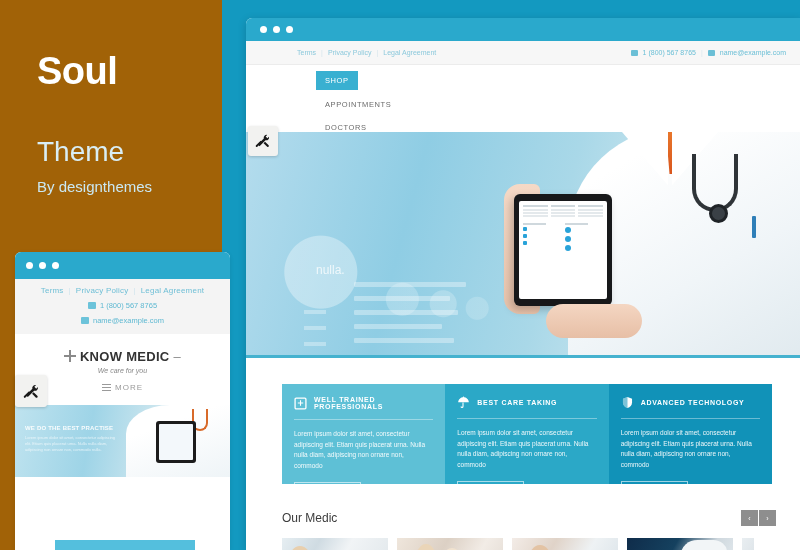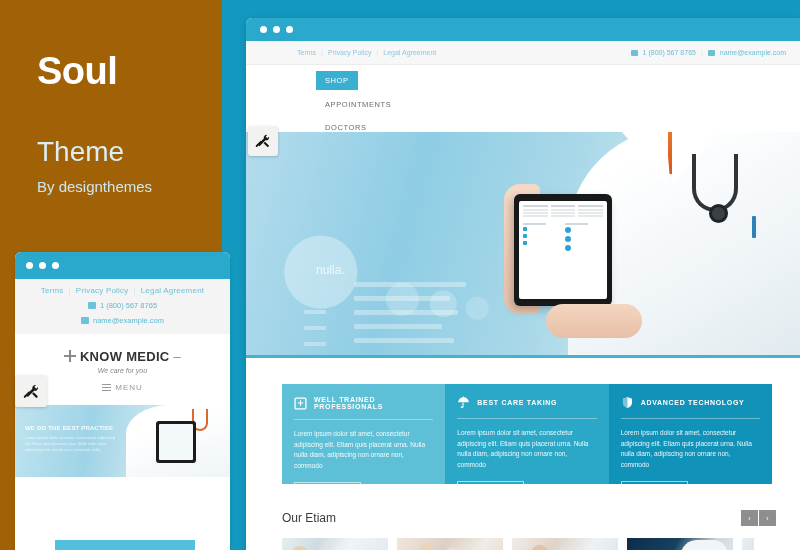--- a/index.html
+++ b/index.html
@@ -341,21 +341,21 @@
         <span>KNOW MEDIC</span>
         <span class="dash-r">–</span>
       </div>
       <div id="mobile-tagline">We care for you</div>
       <div id="mobile-menu-btn">
         <span class="burger">
             <i></i>
             <i></i>
             <i></i>
           </span>
-        <span>MENU</span>
+        <span>MORE</span>
       </div>
     </div>
     <div id="mobile-hero">
       <div id="mobile-hero-coat"></div>
       <div id="mobile-hero-steth"></div>
       <div id="mobile-hero-tablet">
           <i></i>
         </div>
       <div id="mobile-hero-title">WE DO THE BEST PRACTISE</div>
       <div id="mobile-hero-text">Lorem ipsum dolor sit amet, consectetur adipiscing elit. Etiam quis placerat urna. Nulla nulla diam, adipiscing non ornare non, commodo nulla.</div>
@@ -544,21 +544,21 @@
         <span class="fbox-title">ADVANCED TECHNOLOGY</span>
       </div>
       <div class="fbox-rule"></div>
       <div class="fbox-text">Lorem ipsum dolor sit amet, consectetur adipiscing elit. Etiam quis placerat urna. Nulla nulla diam, adipiscing non ornare non, commodo</div>
       <div class="fbox-btn">KNOW MORE</div>
     </div>
   </div>
 
   <div id="clinic-section">
     <div id="clinic-head">
-      <div id="clinic-title">Our Etiam</div>
+      <div id="clinic-title">Our Medic</div>
       <div id="clinic-arrows">
         <div class="arrow-btn">‹</div>
         <div class="arrow-btn">›</div>
       </div>
     </div>
     <div id="clinic-thumbs">
       <div class="thumb t1">
         <span class="th-figA" style="left:6px;top:8px;width:24px;height:34px;background:#e8cfae;"></span>
 
       </div>

